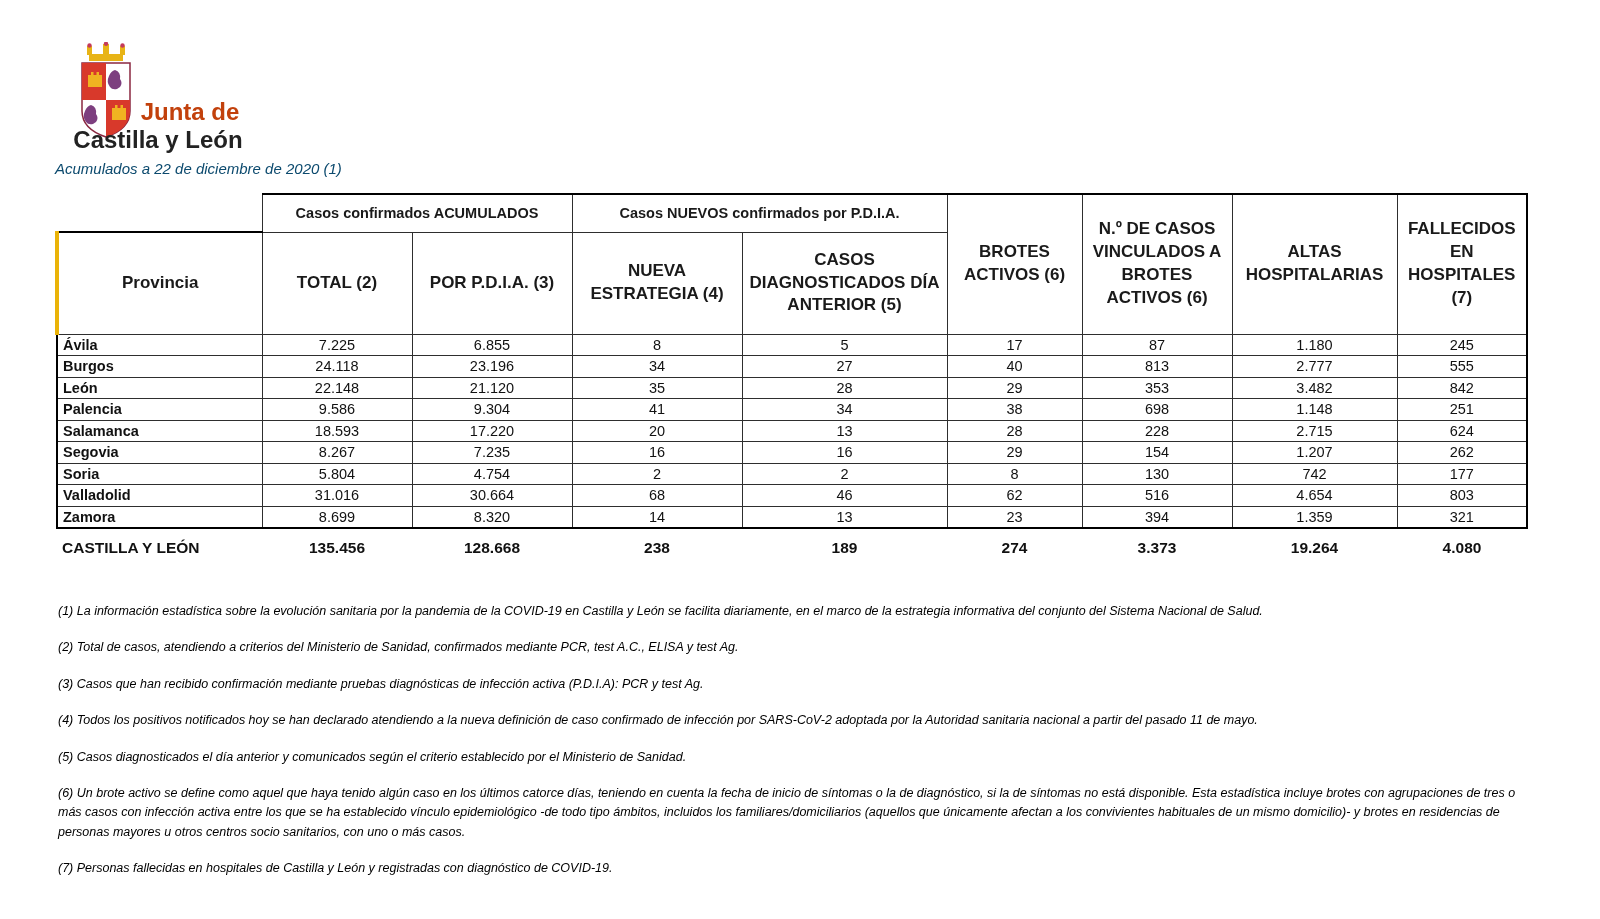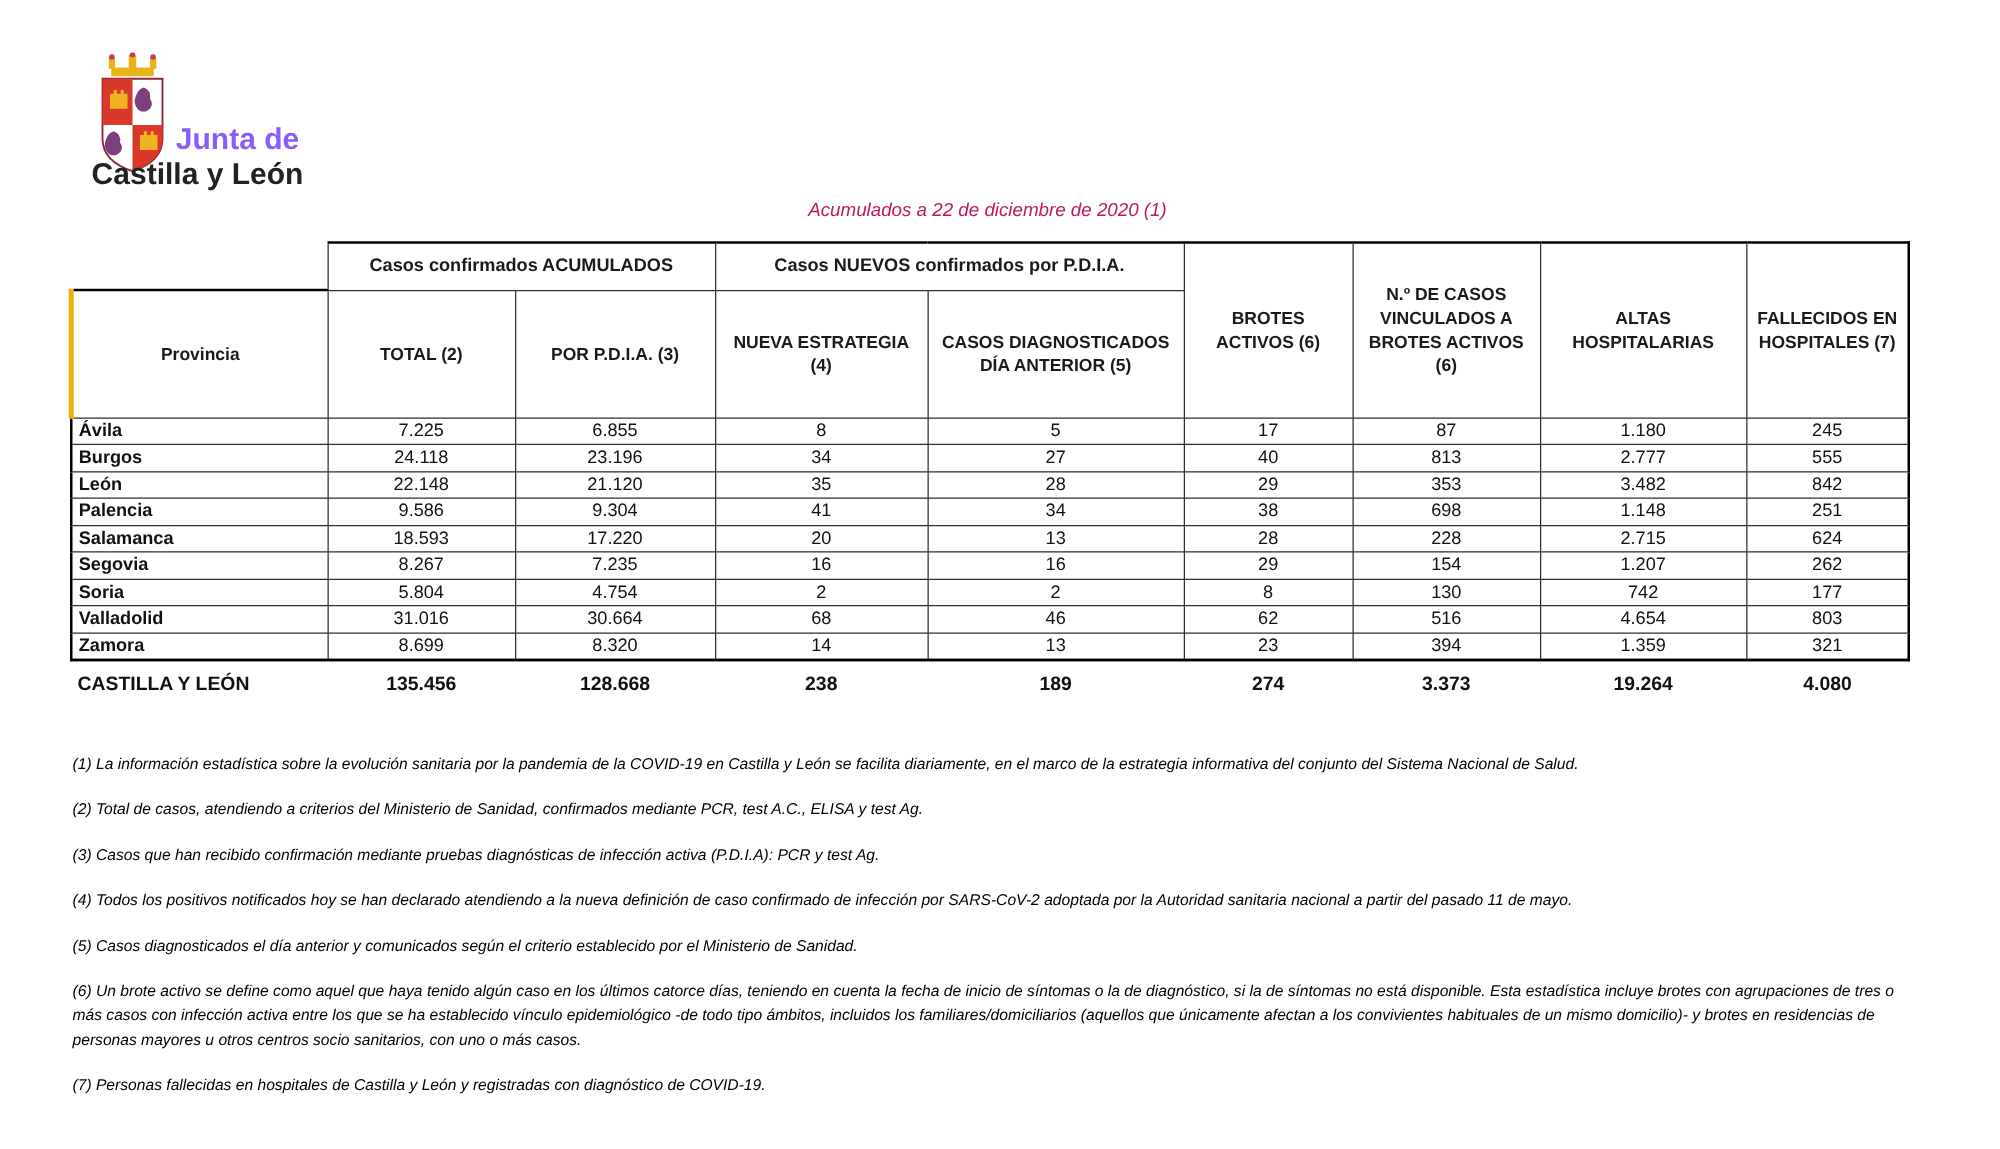--- a/index.html
+++ b/index.html
@@ -10,35 +10,35 @@
     color: #1a1a1a;
     position: relative;
     overflow: hidden;
   }
   .page { position: relative; width: 1600px; height: 919px; background: #fff; }
 
   
   .logo { position: absolute; left: 58px; top: 42px; width: 200px; text-align: center; }
   .logo-row { display: flex; align-items: flex-end; justify-content: center; gap: 6px; }
   .logo-shield { width: 58px; height: 96px; flex: 0 0 auto; }
-  .logo-text1 { font-size: 24px; font-weight: bold; color: #8b5cf6; letter-spacing: 0px; line-height: 1.0; padding-bottom: 14px;}
+  .logo-text1 { font-size: 24px; font-weight: bold; color: #c2410c; letter-spacing: 0px; line-height: 1.0; padding-bottom: 14px;}
   .logo-text2 { font-size: 24px; font-weight: bold; color: #222; line-height: 1.0; margin-top: -10px; }
 
   
   .banner {
     position: absolute; left: 260px; top: 55px; width: 1282px; height: 90px;
     background: #bf1e46;
     display: flex; align-items: center; justify-content: center;
   }
   .banner-title { color: #ffffff; font-size: 19px; font-weight: bold; }
 
   
   .date-note {
     position: absolute; left: 55px; top: 160px; width: 1470px;
-    text-align: center; font-style: italic; font-size: 15px; color: #be185d;
+    text-align: left; font-style: italic; font-size: 15px; color: #0c4a6e;
   }
 
   
   .tablewrap { position: absolute; left: 55px; top: 193px; width: 1470px; }
   table.data { border-collapse: collapse; table-layout: fixed; width: 1470px; font-size: 14px; padding-left: 20px; }
   table.data td, table.data th { overflow: hidden; }
 
   col.c-prov  { width: 205px; }
   col.c-total { width: 150px; }
   col.c-pdia  { width: 160px; }
@@ -51,21 +51,21 @@
 
   th.spacer { border: none; }
   th { font-weight: bold; text-align: center; vertical-align: middle; }
 
   .grp {
     border: 1px solid #2e2e2e; border-top: 2px solid #000;
     height: 38px; font-size: 14.5px;
   }
   .hdr {
     border: 1px solid #2e2e2e;
-    height: 102px; font-size: 14px; line-height: 1.35; padding: 2px 6px;
+    height: 102px; font-size: 17px; line-height: 1.35; padding: 2px 6px;
   }
   .hdr.rowspan { border-top: 2px solid #000; }
   th.first-col { border-left: 4px solid #eab308; border-top: 2px solid #000; }
   .last-col { border-right: 2px solid #000; }
 
   tbody td {
     border: 1px solid #2e2e2e;
     height: 21.5px; text-align: center; font-size: 14.5px; padding: 0 4px;
     color: #111;
   }

